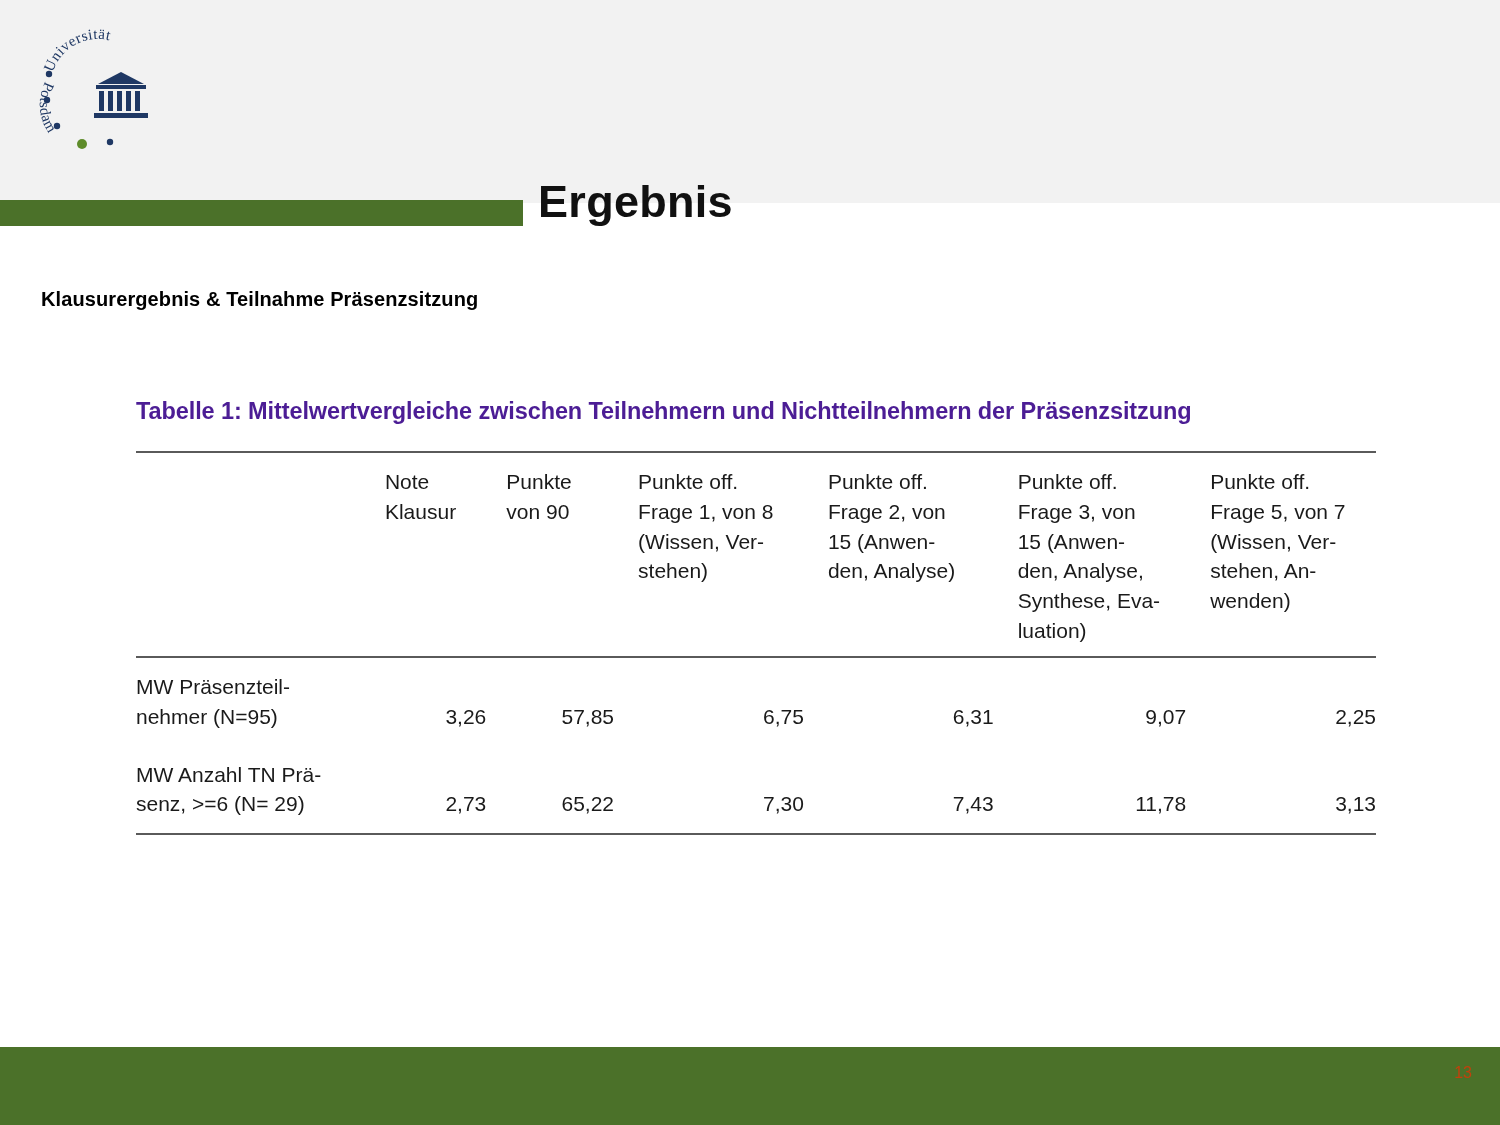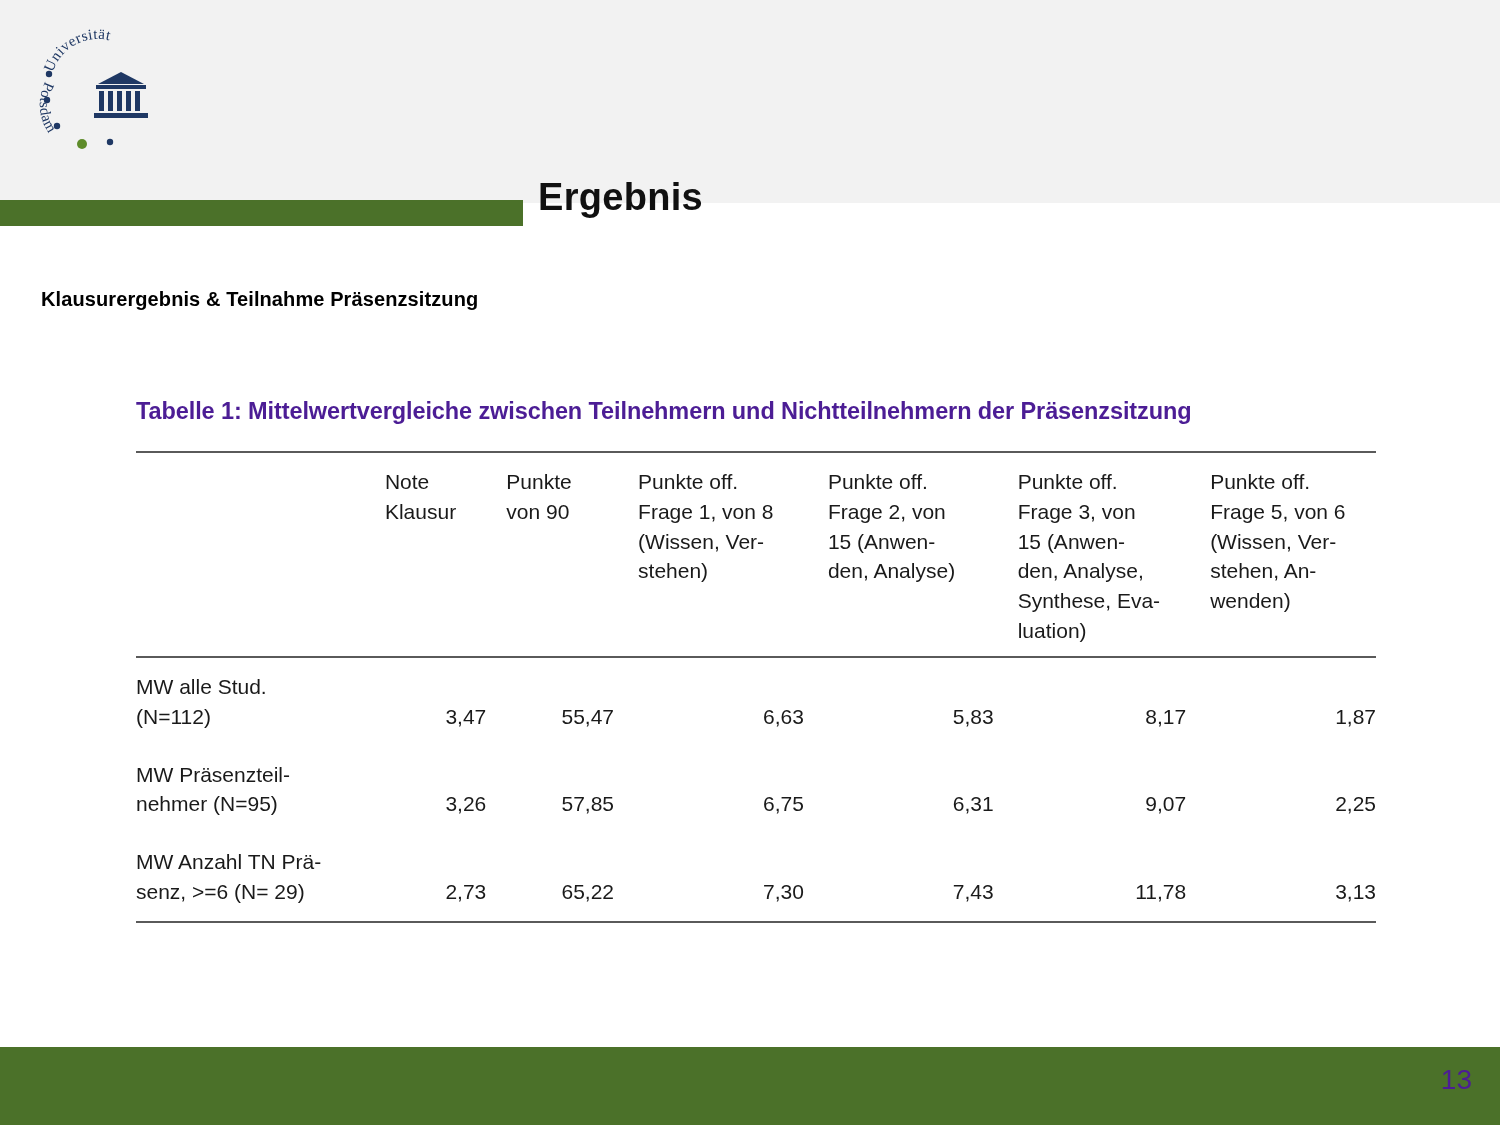--- a/index.html
+++ b/index.html
@@ -69,21 +69,21 @@
     position: absolute;
     left: 0; top: 0;
     width: 523px;
     height: 26px;
     background: #4b7129;
   }
   .slide-title {
     position: absolute;
     left: 538px;
     top: 176px;
-    font-size: 38px;
+    font-size: 45px;
     font-weight: bold;
     color: #111111;
     letter-spacing: .3px;
   }
 
   
   .subtitle {
     position: absolute;
     left: 41px;
     top: 288px;
@@ -159,22 +159,22 @@
     left: 0;
     top: 1047px;
     width: 1500px;
     height: 78px;
     background: #4b7129;
   }
   .page-number {
     position: absolute;
     right: 28px;
     top: 1064px;
-    color: #4c1d95;
-    font-size: 28px;
+    color: #c2410c;
+    font-size: 16px;
   }
 </style>
 </head>
 <body>
 
 <div class="header-band"></div>
 
 <div class="logo-area">
   <div class="logo-seal">
     <div class="seal-ring-text">
@@ -248,40 +248,28 @@
         <th class="col-num c5">
           <span class="row-label-line">Punkte  off.</span>
           <span class="row-label-line">Frage 3, von</span>
           <span class="row-label-line">15 (Anwen-</span>
           <span class="row-label-line">den, Analyse,</span>
           <span class="row-label-line">Synthese, Eva-</span>
           <span class="row-label-line">luation)</span>
         </th>
         <th class="col-num c6">
           <span class="row-label-line">Punkte  off.</span>
-          <span class="row-label-line">Frage 5, von 6</span>
+          <span class="row-label-line">Frage 5, von 7</span>
           <span class="row-label-line">(Wissen, Ver-</span>
           <span class="row-label-line">stehen, An-</span>
           <span class="row-label-line">wenden)</span>
         </th>
       </tr>
     </thead>
     <tbody>
-      <tr>
-        <td class="col-label">
-          <span class="row-label-line">MW alle Stud.</span>
-          <span class="row-label-line">(N=112)</span>
-        </td>
-        <td class="col-num c1">3,47</td>
-        <td class="col-num c2">55,47</td>
-        <td class="col-num c3">6,63</td>
-        <td class="col-num c4">5,83</td>
-        <td class="col-num c5">8,17</td>
-        <td class="col-num c6">1,87</td>
-      </tr>
       <tr>
         <td class="col-label">
           <span class="row-label-line">MW Präsenzteil-</span>
           <span class="row-label-line">nehmer (N=95)</span>
         </td>
         <td class="col-num c1">3,26</td>
         <td class="col-num c2">57,85</td>
         <td class="col-num c3">6,75</td>
         <td class="col-num c4">6,31</td>
         <td class="col-num c5">9,07</td>

